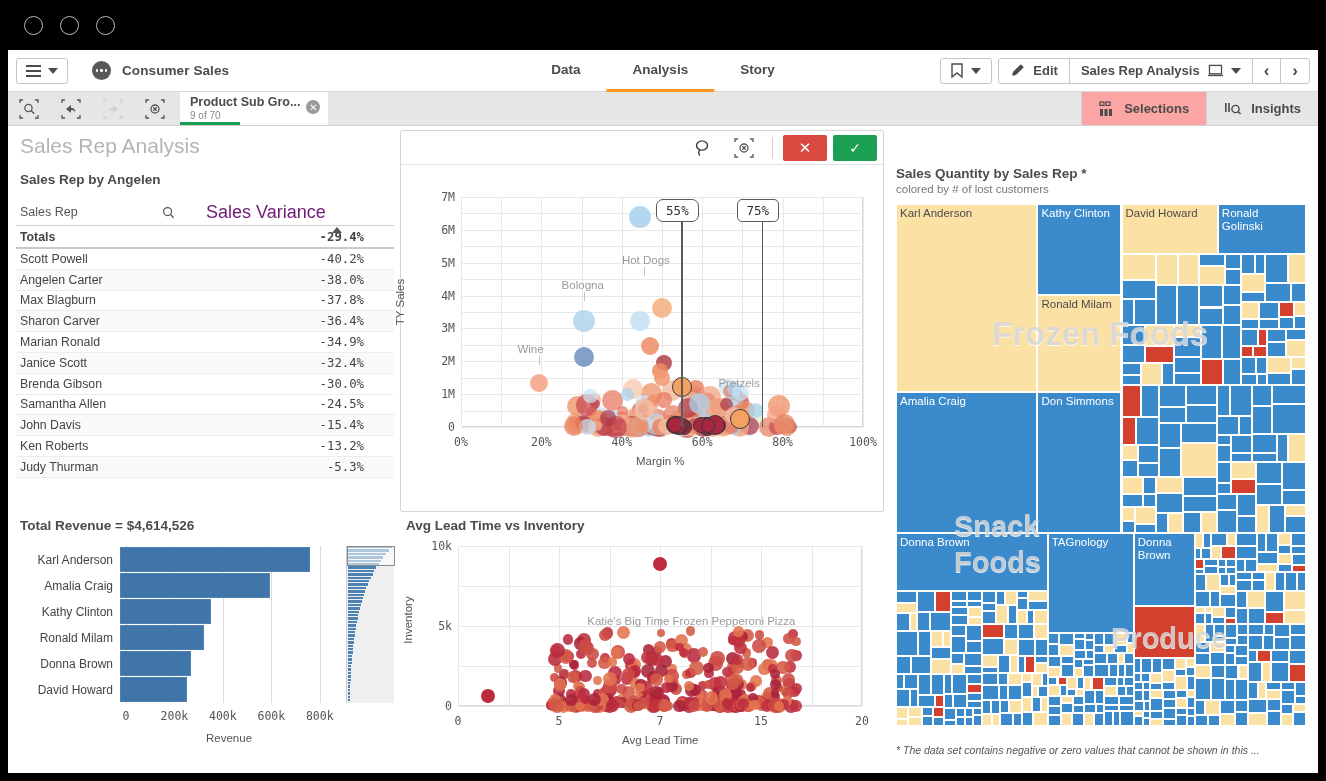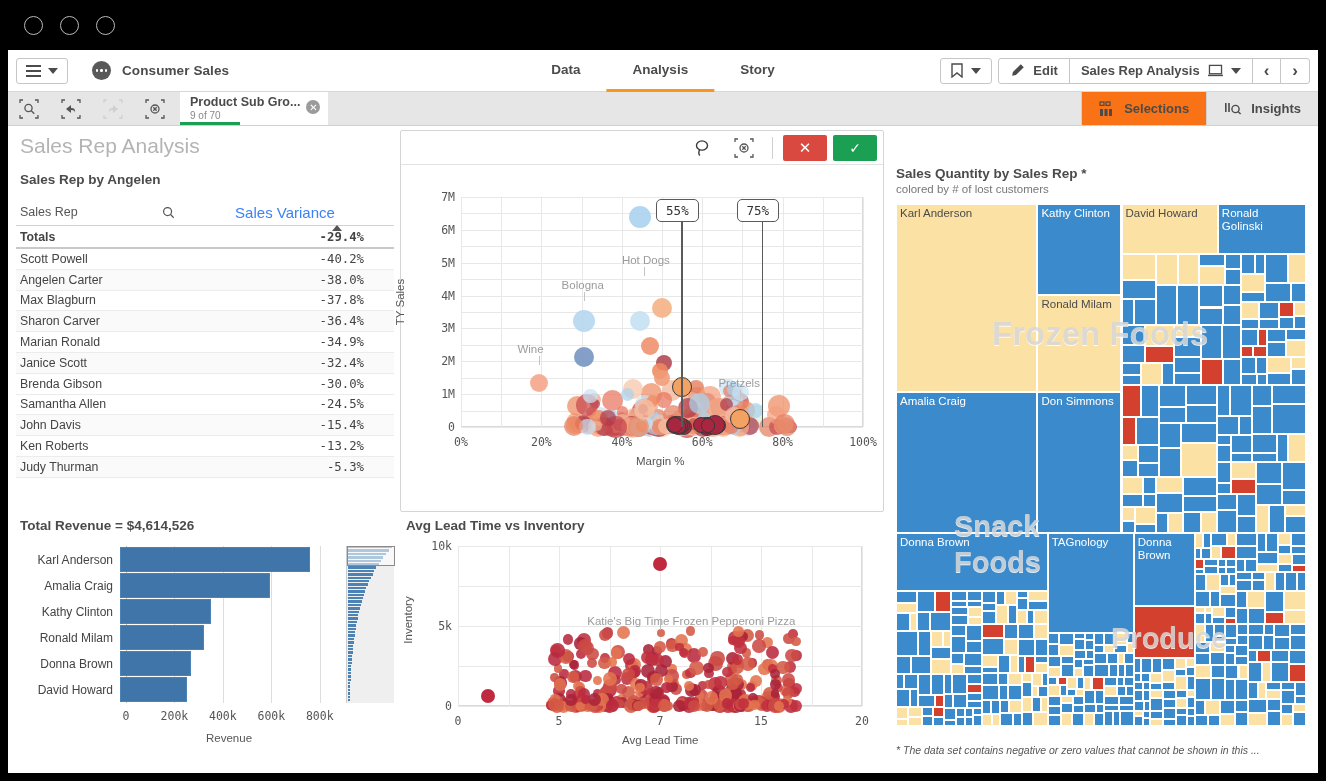--- a/index.html
+++ b/index.html
@@ -101,35 +101,35 @@
   .chip-x {
     width:14px; height:14px; border-radius:50%; background:#9b9b9b;
     color:#fff; font-size:10px; display:flex; align-items:center; justify-content:center;
     margin-top:5px; margin-left:6px;
   }
   .selbar-right { margin-left:auto; display:flex; align-items:stretch; }
   .selbar-right > div {
     display:flex; align-items:center; gap:9px; padding: 0 17px; cursor:pointer;
     border-left: 1px solid #d0d0d0; font-size:13px; font-weight:bold; color:#4b4b4b;
   }
-  .selbar-right > div.lit { background:#f97316; }
+  .selbar-right > div.lit { background:#fca5a5; }
   
   .sheet { position: relative; height: 647px; background:#fff; }
   .sheet-title {
     position:absolute; left:12px; top:8px; font-size:21px; color:#b4b4b4; font-weight: normal;
   }
   .panel { position:absolute; background:#fff; }
   .panel-h { font-size:13.5px; font-weight:bold; color:#4b4b4b; }
   .panel-sub { font-size:11.5px; color:#777; }
 
   
   #tbl { left: 8px; top: 46px; width: 378px; height: 340px; }
   .tbl-head { display:flex; border-bottom:1px solid #d0d0d0; height:27px; align-items:center;}
   .th1 { width:190px; font-size:12.5px; color:#555; padding-left:4px; display:flex; align-items:center;}
-  .th2 { flex:1; font-size:15px; color:#3b82f6; text-align:center; padding-right:30px; position:relative;}
+  .th2 { flex:1; font-size:18px; color:#701a75; text-align:left; padding-right:30px; position:relative;}
   .sortarrow {
     position:absolute; right:52px; bottom:-10px; width:0;height:0;
     border-left:5px solid transparent;border-right:5px solid transparent;border-bottom:6px solid #555;
   }
   .trow { display:flex; height:20.8px; align-items:center; border-bottom:1px solid #ececec; }
   .trow.tot { font-weight:bold; border-bottom:2px solid #c9c9c9; height:23px;}
   .tc1 { width:190px; font-size:12.3px; color:#444; padding-left:4px; white-space:nowrap; overflow:hidden;}
   .tc2 { flex:1; font-size:12.3px; color:#444; text-align:right; padding-right:30px;
          font-family:"DejaVu Sans Mono", monospace; }
   .trow.alt { background:#fafafa; }
@@ -780,21 +780,21 @@
             <div class="sp" style="left: 253px; top: 183.371px; width: 16px; height: 16px; background: rgb(240, 154, 117); opacity: 0.88;"></div>
             <div class="bubblbl" style="left: 160.61px; top: 91.8714px;">Bologna</div>
             <div class="leader" style="left: 182.61px; top: 104.871px; height: 9px; background: rgb(196, 196, 196);"></div>
             <div class="bubblbl" style="left: 220.91px; top: 67.0571px;">Hot Dogs</div>
             <div class="leader" style="left: 242.91px; top: 80.0571px; height: 9px; background: rgb(196, 196, 196);"></div>
             <div class="bubblbl" style="left: 116.39px; top: 155.971px;">Wine</div>
             <div class="leader" style="left: 138.39px; top: 168.971px; height: 9px; background: rgb(196, 196, 196);"></div>
             <div class="bubblbl" style="left: 317.39px; top: 189.786px;">Pretzels</div>
             <div class="leader" style="left: 339.39px; top: 202.786px; height: 9px; background: rgb(196, 196, 196);"></div>
             <div class="refline" style="left: 280.1px; top: 30px; height: 210px;"></div>
-            <div class="refbox" style="left: 255.1px; top: 12px;">55%</div>
+            <div class="refbox" style="left: 255.1px; top: 12px; border-radius: 7px;">55%</div>
             <div class="refline" style="left: 360.5px; top: 30px; height: 210px;"></div>
             <div class="refbox" style="left: 335.5px; top: 12px;">75%</div>
           </div>
       </div>
 
       <div class="panel" id="scat2">
         <div class="panel-h" style="margin:2px 0 0 6px">Avg Lead Time vs Inventory</div>
         <div id="scat2-plot" style="position:absolute;left:0;top:22px;width:484px;height:228px">
             <div style="position: absolute; left: 58px; top: 8px; width: 404px; height: 160px; border: 1px solid rgb(217, 217, 217); background: rgb(255, 255, 255);"></div>
             <div style="position: absolute; left: 58px; top: 8px; width: 1px; height: 160px; background: rgb(232, 232, 232);"></div>

